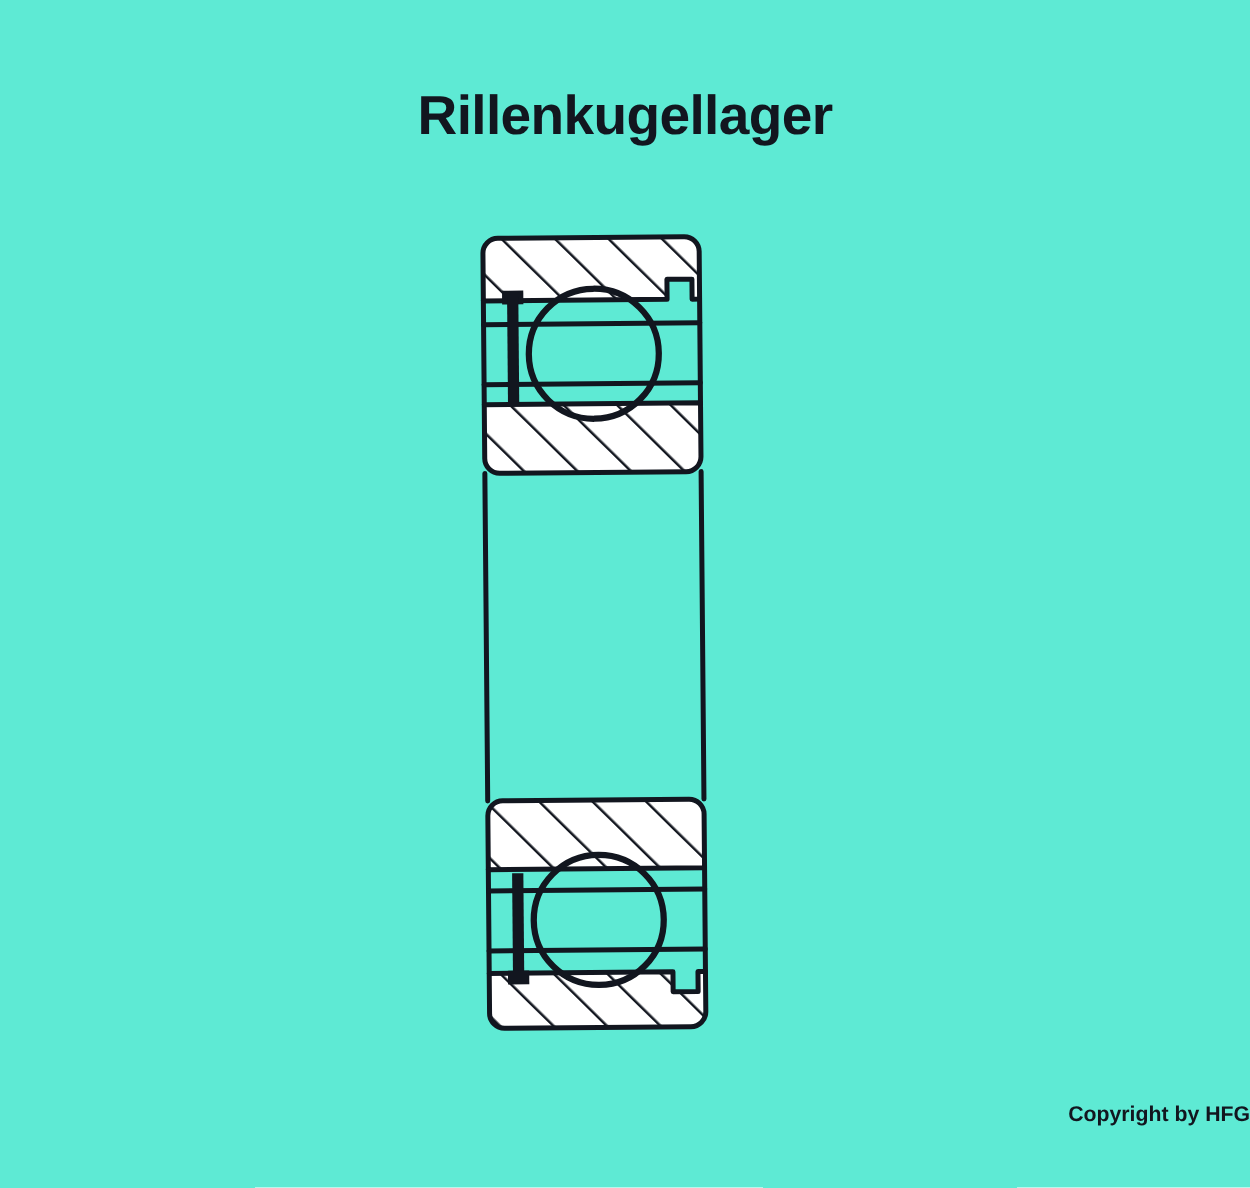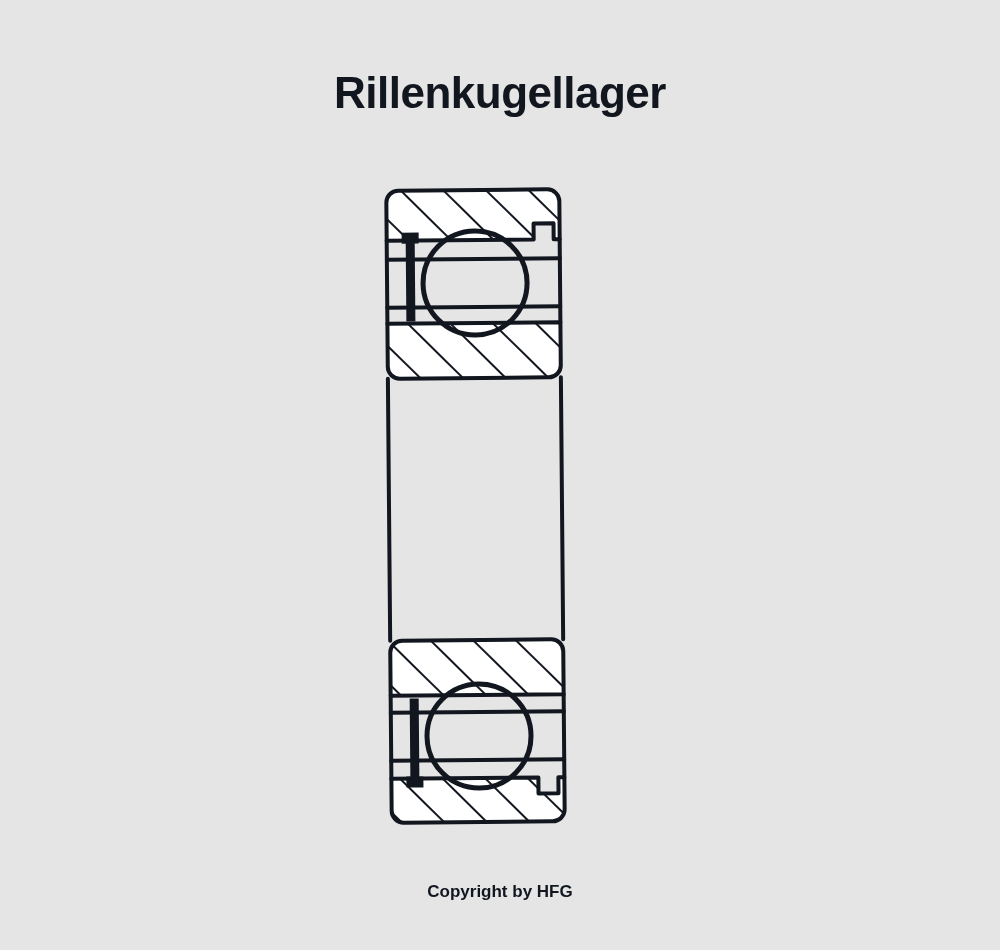--- a/index.html
+++ b/index.html
@@ -13,41 +13,41 @@
     height: 950px;
     font-family: "Liberation Sans", sans-serif;
     position: relative;
     overflow: hidden;
   }
   #page {
     position: absolute;
     inset: 0;
     width: 1000px;
     height: 950px;
-    background: #e5e5e5;
+    background: #5eead4;
   }
   .title {
     position: absolute;
     left: 0;
     top: 68px;
     width: 1000px;
     text-align: center;
     font-family: "Liberation Sans", sans-serif;
     font-weight: bold;
     font-size: 44px;
     letter-spacing: -0.5px;
     color: #12161f;
     white-space: nowrap;
   }
   .caption {
     position: absolute;
     left: 0;
     top: 882px;
     width: 1000px;
-    text-align: center;
+    text-align: right;
     font-family: "Liberation Sans", sans-serif;
     font-weight: bold;
     font-size: 17px;
     color: #12161f;
     white-space: nowrap;
   }
   #bearing-drawing {
     position: absolute;
     left: 0;
     top: 0;

